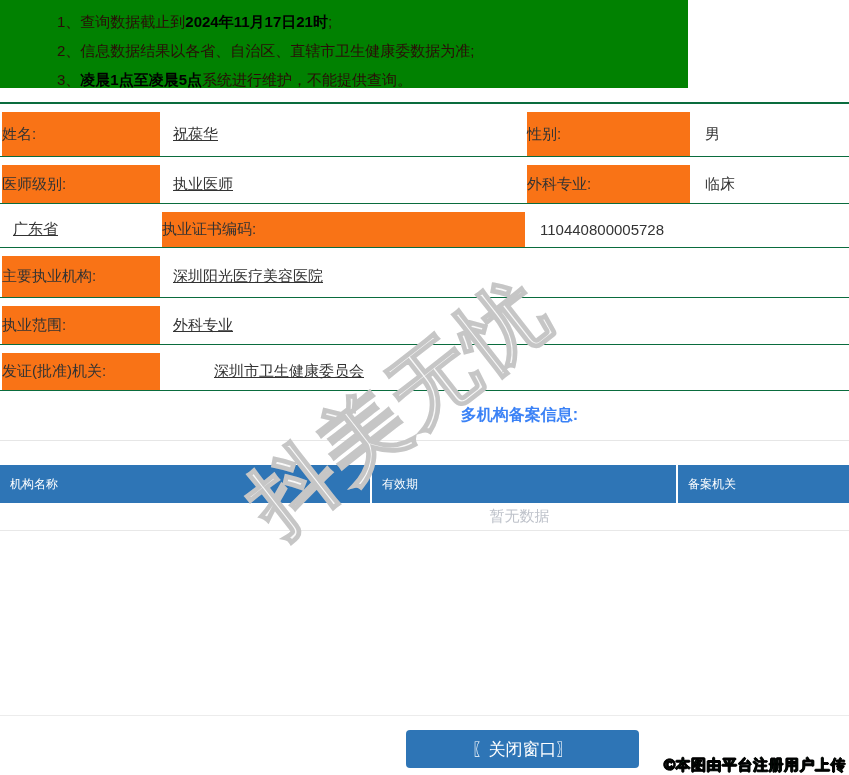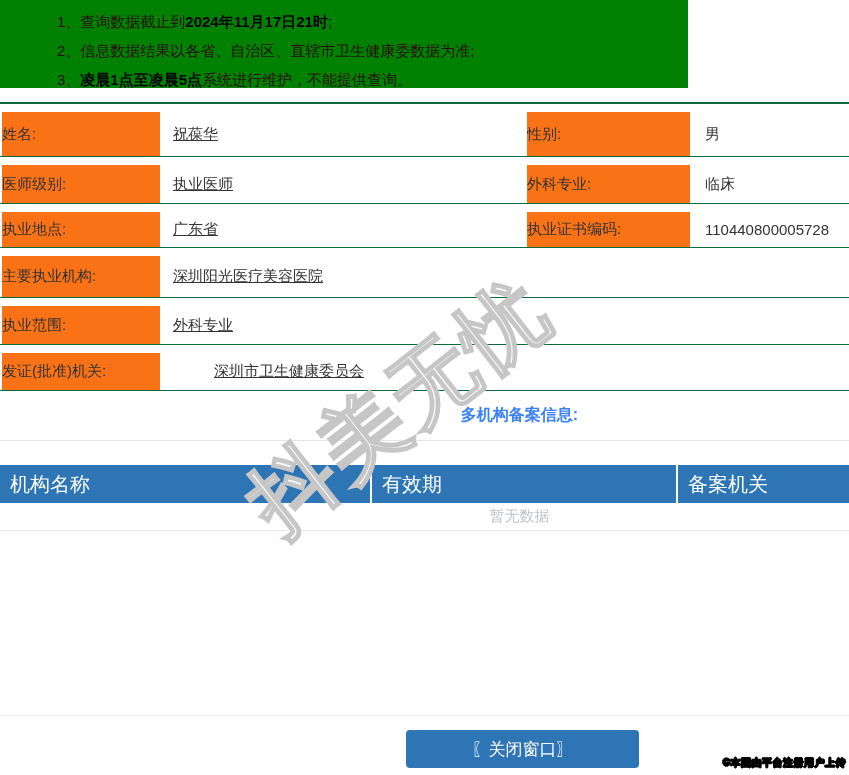--- a/index.html
+++ b/index.html
@@ -67,21 +67,21 @@
     width: 849px;
     background: #2e75b6;
     display: grid;
     grid-template-columns: 372px 306px 1fr;
   }
   .fh-cell {
     display: flex;
     align-items: center;
     padding-left: 10px;
     color: #ffffff;
-    font-size: 20px;
+    font-size: 12px;
   }
   .fh-cell.sep { border-right: 2px solid #ffffff; }
   .empty-row {
     height: 28px;
     border-bottom: 1px solid #e8e8e8;
     display: flex;
     align-items: center;
     justify-content: center;
     padding-left: 190px;
     font-size: 15px;
@@ -105,23 +105,23 @@
     font-family: inherit;
     display: flex;
     align-items: center;
     justify-content: center;
     cursor: pointer;
   }
   .copyright {
     position: absolute;
     right: 3px;
     top: 756px;
-    font-size: 10px;
-    font-weight: bold;
-    color: #ef4444;
+    font-size: 15px;
+    font-weight: normal;
+    color: #14532d;
     -webkit-text-stroke: 1px #000000;
     text-shadow: 1px 0 #000, -1px 0 #000, 0 1px #000, 0 -1px #000;
     letter-spacing: 0.5px;
     z-index: 20;
   }
   
   .watermark {
     position: absolute;
     left: 218px;
     top: 332px;
@@ -160,21 +160,20 @@
   </div>
 
   <div class="irow cols4 r2">
     <div class="cell lbl">医师级别:</div>
     <div class="cell val1">执业医师</div>
     <div class="cell lbl">外科专业:</div>
     <div class="cell val2">临床</div>
   </div>
 
   <div class="irow cols4 r3">
-    <div class="cell lbl">执业地点:</div>
     <div class="cell val1">广东省</div>
     <div class="cell lbl">执业证书编码:</div>
     <div class="cell val2">110440800005728</div>
   </div>
 
   <div class="irow cols2 r4">
     <div class="cell lbl">主要执业机构:</div>
     <div class="cell val1">深圳阳光医疗美容医院</div>
   </div>
 

